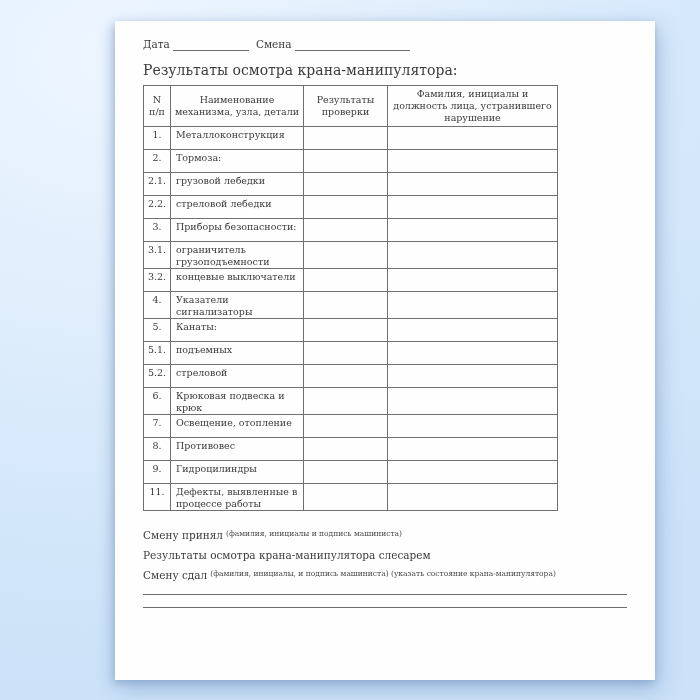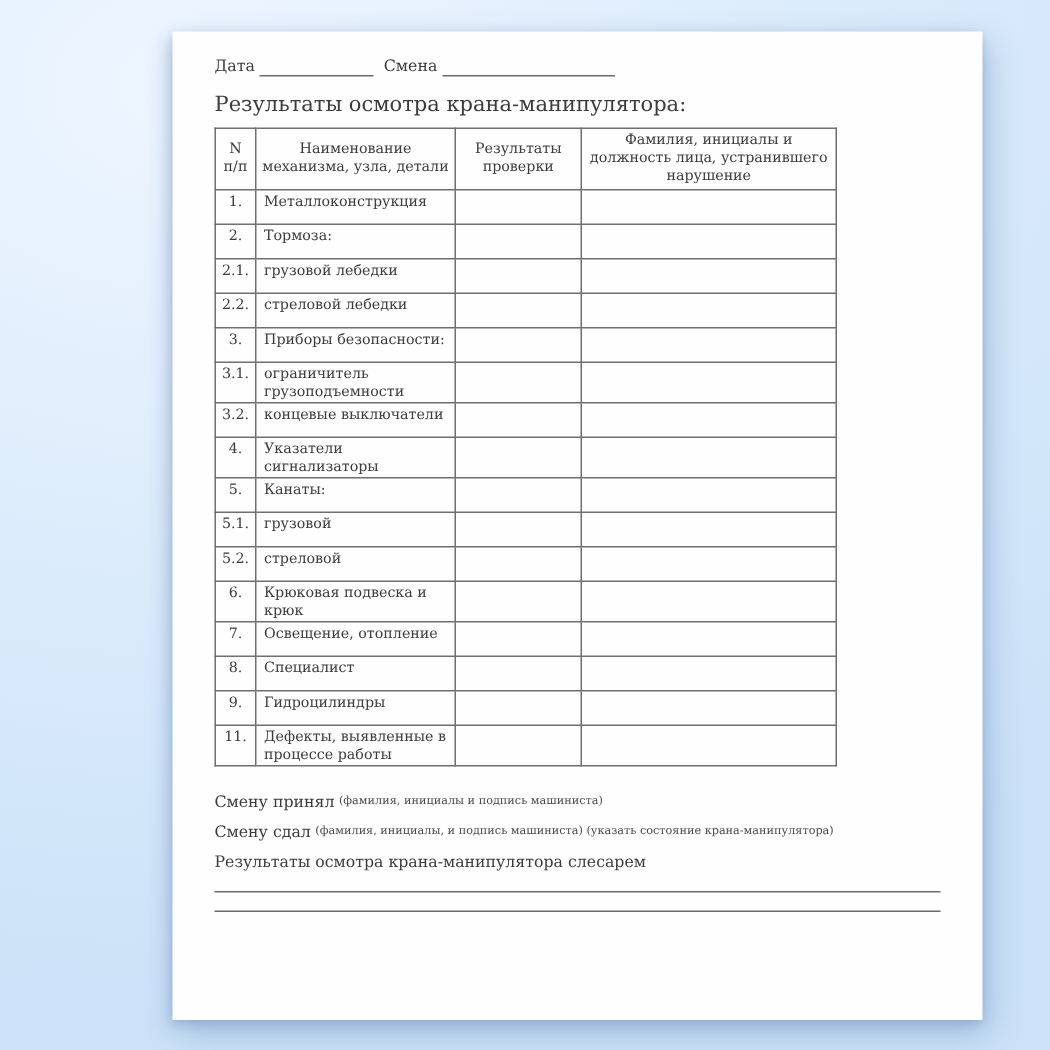--- a/index.html
+++ b/index.html
@@ -176,21 +176,21 @@
             <td class="empty"></td>
           </tr>
           <tr>
             <td class="num">5.</td>
             <td class="name">Канаты:</td>
             <td class="empty"></td>
             <td class="empty"></td>
           </tr>
           <tr>
             <td class="num">5.1.</td>
-            <td class="name">грузовой</td>
+            <td class="name">подъемных</td>
             <td class="empty"></td>
             <td class="empty"></td>
           </tr>
           <tr>
             <td class="num">5.2.</td>
             <td class="name">стреловой</td>
             <td class="empty"></td>
             <td class="empty"></td>
           </tr>
           <tr>
@@ -200,21 +200,21 @@
             <td class="empty"></td>
           </tr>
           <tr>
             <td class="num">7.</td>
             <td class="name">Освещение, отопление</td>
             <td class="empty"></td>
             <td class="empty"></td>
           </tr>
           <tr>
             <td class="num">8.</td>
-            <td class="name">Специалист</td>
+            <td class="name">Противовес</td>
             <td class="empty"></td>
             <td class="empty"></td>
           </tr>
           <tr>
             <td class="num">9.</td>
             <td class="name">Гидроцилиндры</td>
             <td class="empty"></td>
             <td class="empty"></td>
           </tr>
           <tr>
@@ -228,33 +228,33 @@
 
     <div class="sig-row">
       <span class="lbl">Смену принял</span>
       <span class="line-col">
         <span class="blankline"></span>
         <span class="caption">(фамилия, инициалы и подпись машиниста)</span>
       </span>
     </div>
 
     <div class="sig-row tight">
+      <span class="lbl">Результаты осмотра крана-манипулятора слесарем</span>
+      <span class="line-col">
+        <span class="blankline"></span>
+      </span>
+    </div>
+
+    <div class="sig-row tight">
       <span class="lbl">Смену сдал</span>
       <span class="line-col">
         <span class="blankline"></span>
         <span class="caption">(фамилия, инициалы, и подпись машиниста) (указать состояние крана-манипулятора)</span>
       </span>
     </div>
 
-    <div class="sig-row tight">
-      <span class="lbl">Результаты осмотра крана-манипулятора слесарем</span>
-      <span class="line-col">
-        <span class="blankline"></span>
-      </span>
-    </div>
-
     <div class="fullline"></div>
 
 
     <div class="fullline"></div>
 
   </div>
 </div>
 
 </body></html>

